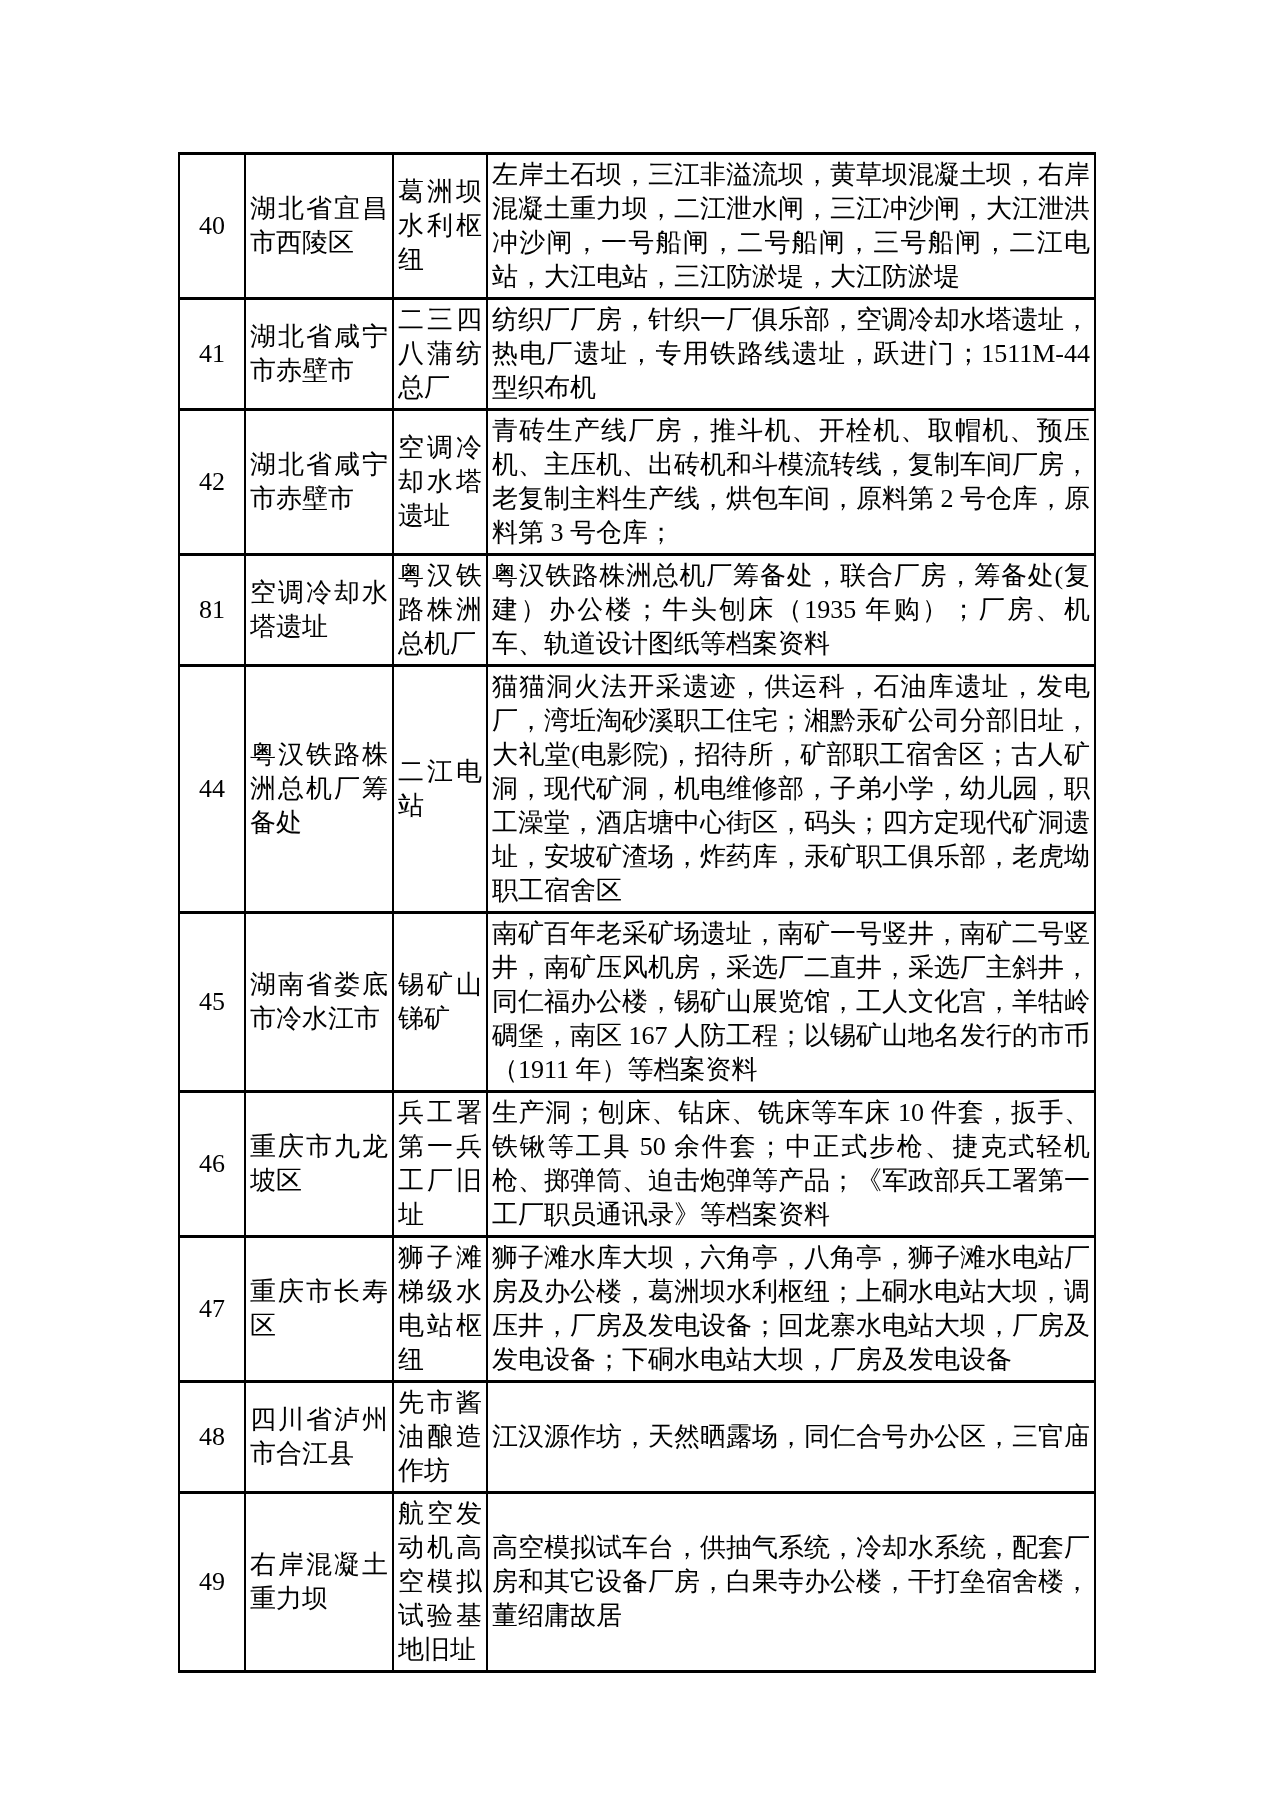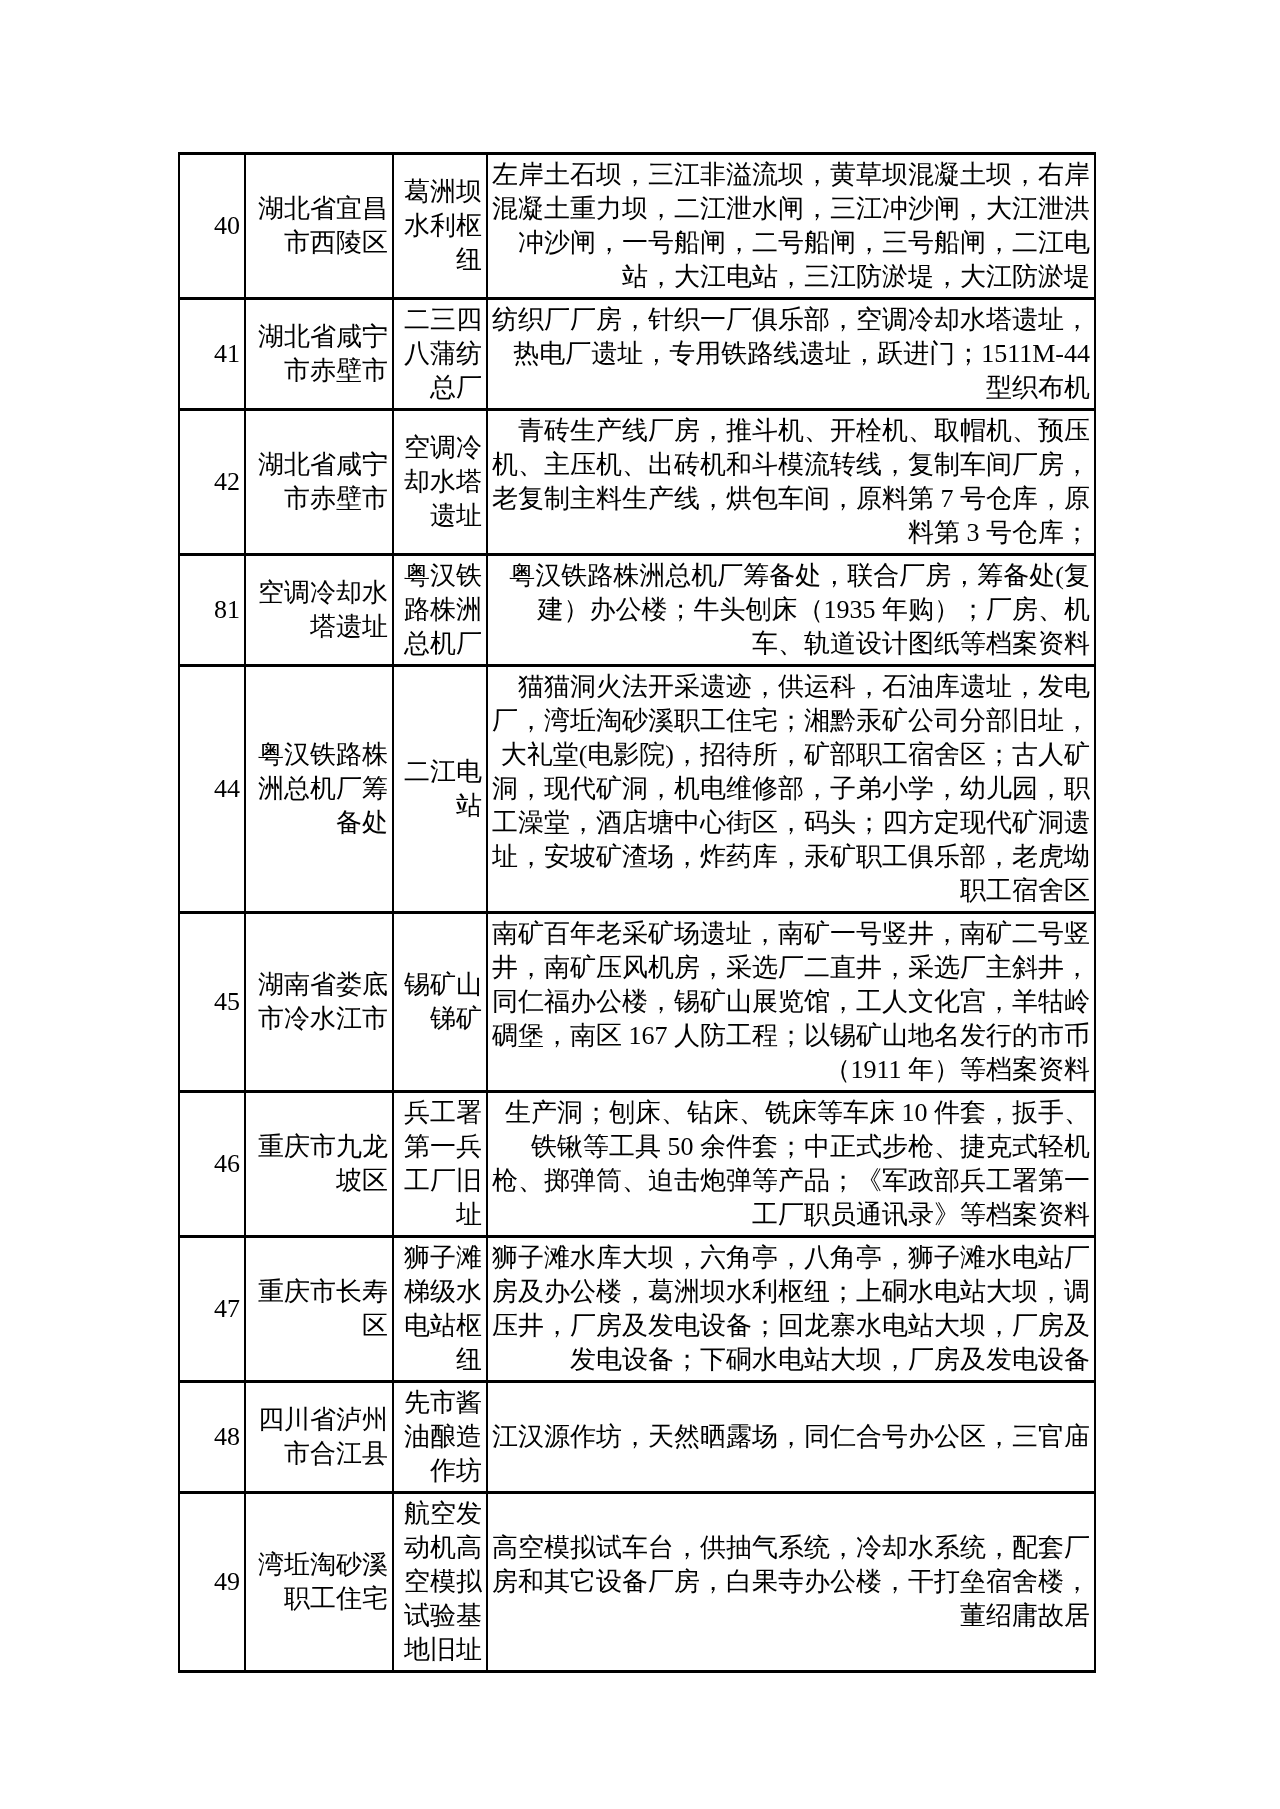--- a/index.html
+++ b/index.html
@@ -25,21 +25,20 @@
   table.heritage td {
     border-style: solid;
     border-color: #000000;
     border-width: 3px 2px;
     font-size: 26px;
     line-height: 34px;
     vertical-align: middle;
     padding: 3px 4px;
     word-break: break-word;
     overflow: hidden;
-    text-align: right;
   }
   td.c-no {
     width: 56px;
     text-align: center;
   }
   td.c-region {
     width: 138px;
     text-align: justify;
   }
   td.c-site {
@@ -65,21 +64,21 @@
     <tr>
       <td class="c-no">41</td>
       <td class="c-region">湖北省咸宁市赤壁市</td>
       <td class="c-site">二三四八蒲纺总厂</td>
       <td class="c-items">纺织厂厂房，针织一厂俱乐部，空调冷却水塔遗址，热电厂遗址，专用铁路线遗址，跃进门；1511M-44 型织布机</td>
     </tr>
     <tr>
       <td class="c-no">42</td>
       <td class="c-region">湖北省咸宁市赤壁市</td>
       <td class="c-site">空调冷却水塔遗址</td>
-      <td class="c-items">青砖生产线厂房，推斗机、开栓机、取帽机、预压机、主压机、出砖机和斗模流转线，复制车间厂房，老复制主料生产线，烘包车间，原料第 7 号仓库，原料第 3 号仓库；</td>
+      <td class="c-items">青砖生产线厂房，推斗机、开栓机、取帽机、预压机、主压机、出砖机和斗模流转线，复制车间厂房，老复制主料生产线，烘包车间，原料第 2 号仓库，原料第 3 号仓库；</td>
     </tr>
     <tr>
       <td class="c-no">81</td>
       <td class="c-region">空调冷却水塔遗址</td>
       <td class="c-site">粤汉铁路株洲总机厂</td>
       <td class="c-items">粤汉铁路株洲总机厂筹备处，联合厂房，筹备处(复建）办公楼；牛头刨床（1935 年购）；厂房、机车、轨道设计图纸等档案资料</td>
     </tr>
     <tr>
       <td class="c-no">44</td>
       <td class="c-region">粤汉铁路株洲总机厂筹备处</td>
@@ -105,18 +104,18 @@
       <td class="c-items">狮子滩水库大坝，六角亭，八角亭，狮子滩水电站厂房及办公楼，葛洲坝水利枢纽；上硐水电站大坝，调压井，厂房及发电设备；回龙寨水电站大坝，厂房及发电设备；下硐水电站大坝，厂房及发电设备</td>
     </tr>
     <tr>
       <td class="c-no">48</td>
       <td class="c-region">四川省泸州市合江县</td>
       <td class="c-site">先市酱油酿造作坊</td>
       <td class="c-items">江汉源作坊，天然晒露场，同仁合号办公区，三官庙</td>
     </tr>
     <tr>
       <td class="c-no">49</td>
-      <td class="c-region">湾坵淘砂溪职工住宅</td>
+      <td class="c-region">右岸混凝土重力坝</td>
       <td class="c-site">航空发动机高空模拟试验基地旧址</td>
       <td class="c-items">高空模拟试车台，供抽气系统，冷却水系统，配套厂房和其它设备厂房，白果寺办公楼，干打垒宿舍楼，董绍庸故居</td>
     </tr>
   </tbody>
 </table>
 
 </body></html>

